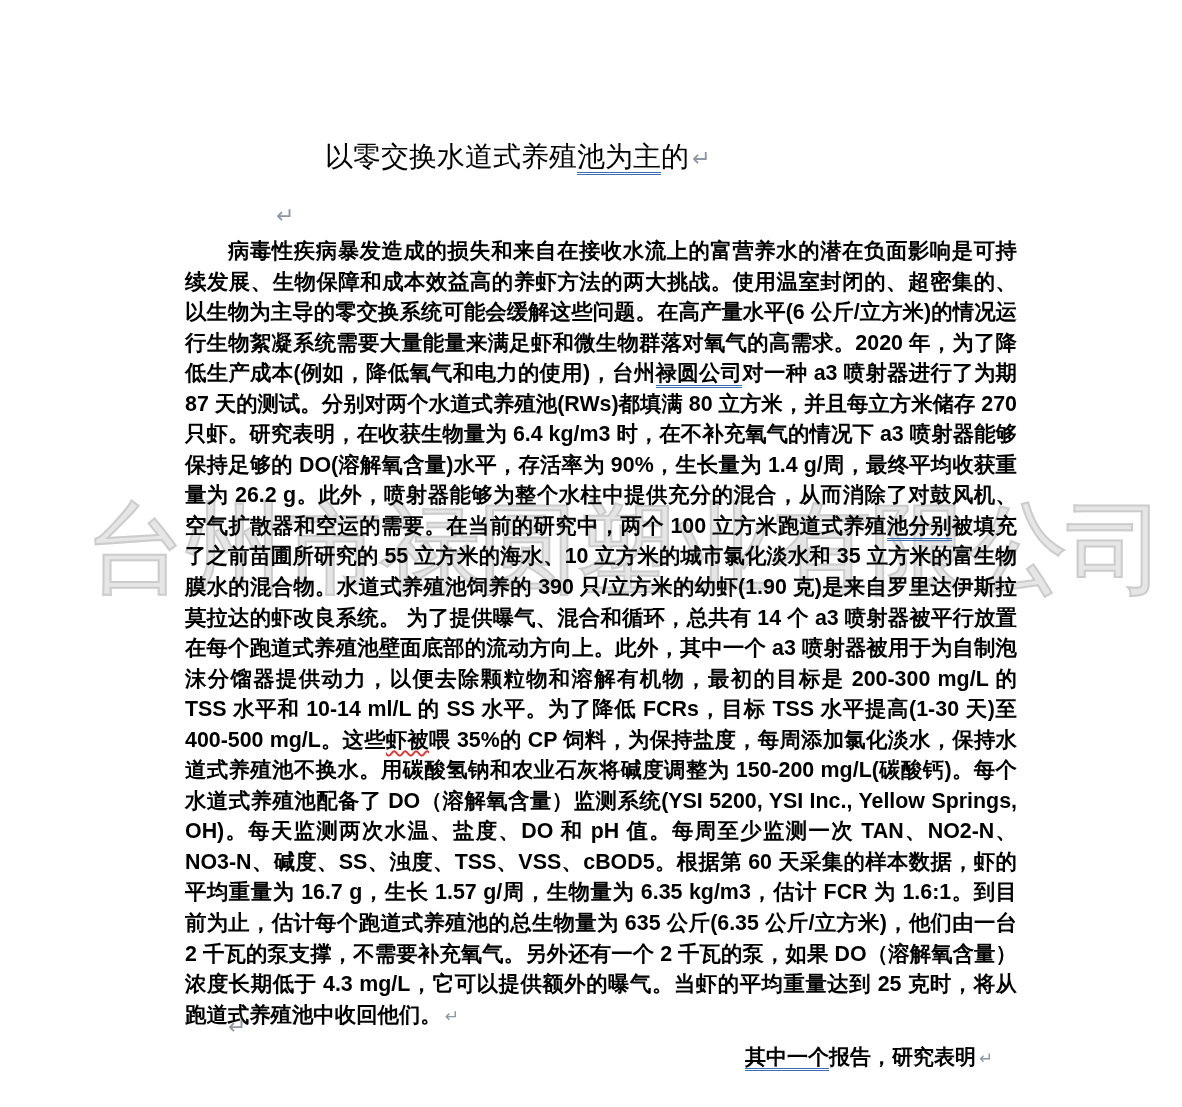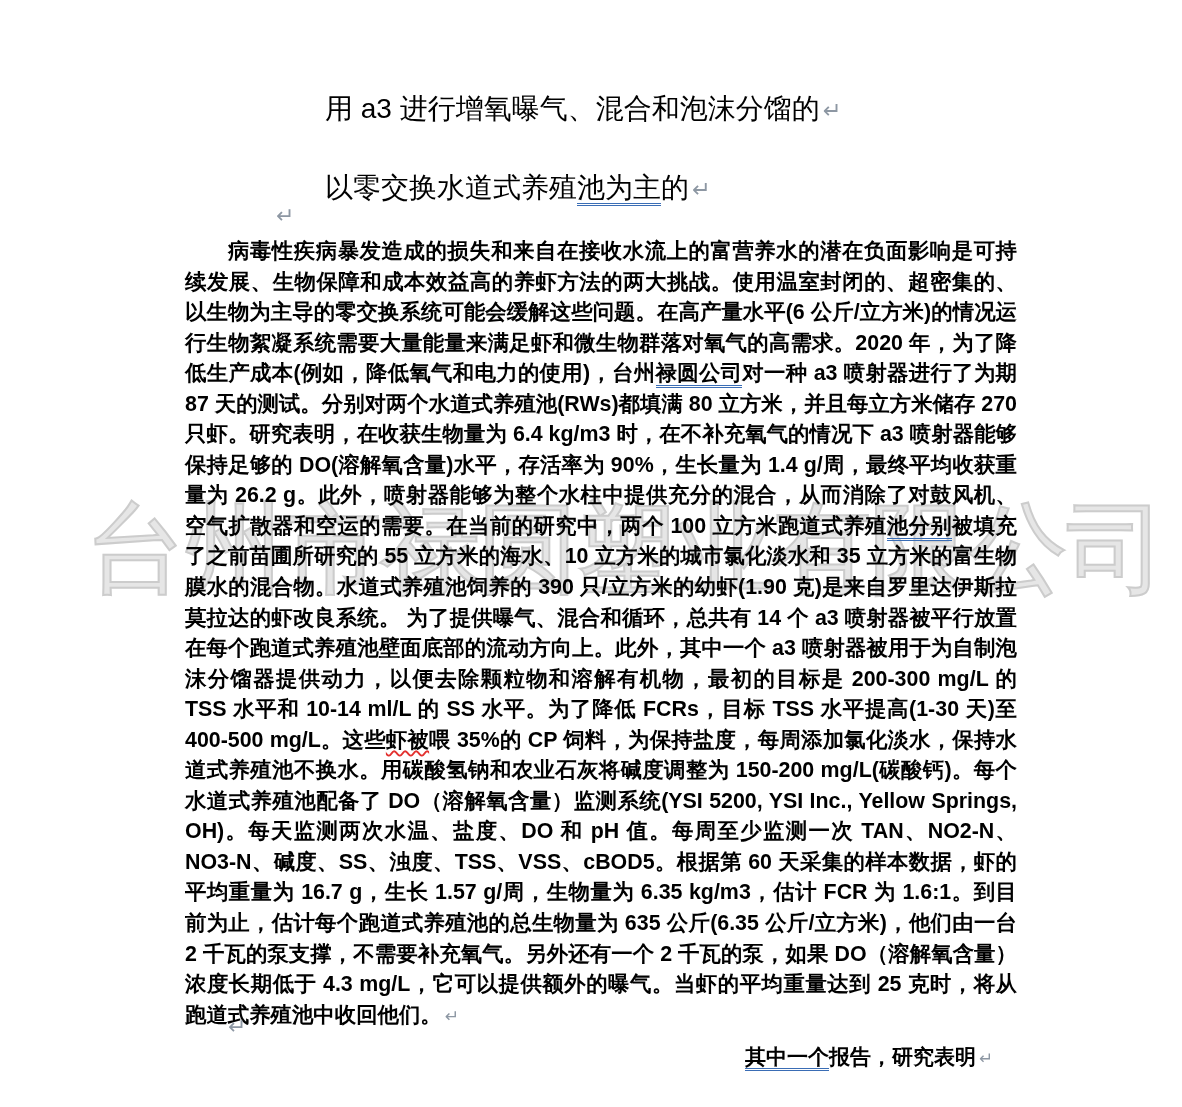--- a/index.html
+++ b/index.html
@@ -32,21 +32,21 @@
     position: absolute;
     left: 325px;
     font-size: 28px;
     line-height: 1.15;
     font-weight: 400;
     white-space: nowrap;
     z-index: 2;
   }
   .t1 { top: 31px; }
   .t2 { top: 93px; }
-  .t3 { top: 172px; }
+  .t3 { top: 141px; }
 
   
   .pilcrow {
     color: #8d97a3;
     font-size: 0.8em;
     padding-left: 3px;
     font-weight: 400;
   }
   .lone-pilcrow {
     position: absolute;
@@ -102,23 +102,20 @@
   .footer-line1 .main { position: relative; z-index: 1; }
 </style>
 </head>
 <body>
 
 <div class="page">
 
   <div class="watermark">台州市禄圆塑业有限公司</div>
 
 
-  <div class="title-line t2">
-    <span><span>用 a3 进行增氧曝气、混合和泡沫分馏的</span></span><span class="pilcrow">↵</span>
-  </div>
 
   <div class="title-line t3">
     <span><span>以零交换水道式养殖</span><span class="mark-blue">池为主</span><span>的</span></span><span class="pilcrow">↵</span>
   </div>
 
   <div class="lone-pilcrow after-title">↵</div>
 
   <p class="body-par">
     <span><span>病毒性疾病暴发造成的损失和来自在接收水流上的富营养水的潜在负面影响是可持续发展、生物保障和成本效益高的养虾方法的两大挑战。使用温室封闭的、超密集的、以生物为主导的零交换系统可能会缓解这些问题。在高产量水平(6 公斤/立方米)的情况运行生物絮凝系统需要大量能量来满足虾和微生物群落对氧气的高需求。2020 年，为了降低生产成本(例如，降低氧气和电力的使用)，台州</span><span class="mark-blue">禄圆公司</span><span>对一种 a3 喷射器进行了为期 87 天的测试。分别对两个水道式养殖池(RWs)都填满 80 立方米，并且每立方米储存 270 只虾。研究表明，在收获生物量为 6.4 kg/m3 时，在不补充氧气的情况下 a3 喷射器能够保持足够的 DO(溶解氧含量)水平，存活率为 90%，生长量为 1.4 g/周，最终平均收获重量为 26.2 g。此外，喷射器能够为整个水柱中提供充分的混合，从而消除了对鼓风机、空气扩散器和空运的需要。在当前的研究中，两个 100 立方米跑道式养殖</span><span class="mark-blue">池分别</span><span>被填充了之前苗圃所研究的 55 立方米的海水、10 立方米的城市氯化淡水和 35 立方米的富生物膜水的混合物。水道式养殖池饲养的 390 只/立方米的幼虾(1.90 克)是来自罗里达伊斯拉莫拉达的虾改良系统。 为了提供曝气、混合和循环，总共有 14 个 a3 喷射器被平行放置在每个跑道式养殖池壁面底部的流动方向上。此外，其中一个 a3 喷射器被用于为自制泡沫分馏器提供动力，以便去除颗粒物和溶解有机物，最初的目标是 200-300 mg/L 的 TSS 水平和 10-14 ml/L 的 SS 水平。为了降低 FCRs，目标 TSS 水平提高(1-30 天)至 400-500 mg/L。这些</span><span class="mark-red">虾被</span><span>喂 35%的 CP 饲料，为保持盐度，每周添加氯化淡水，保持水道式养殖池不换水。用碳酸氢钠和农业石灰将碱度调整为 150-200 mg/L(碳酸钙)。每个水道式养殖池配备了 DO（溶解氧含量）监测系统(YSI 5200, YSI Inc., Yellow Springs, OH)。每天监测两次水温、盐度、DO 和 pH 值。每周至少监测一次 TAN、NO2-N、NO3-N、碱度、SS、浊度、TSS、VSS、cBOD5。根据第 60 天采集的样本数据，虾的平均重量为 16.7 g，生长 1.57 g/周，生物量为 6.35 kg/m3，估计 FCR 为 1.6:1。到目前为止，估计每个跑道式养殖池的总生物量为 635 公斤(6.35 公斤/立方米)，他们由一台 2 千瓦的泵支撑，不需要补充氧气。另外还有一个 2 千瓦的泵，如果 DO（溶解氧含量）浓度长期低于 4.3 mg/L，它可以提供额外的曝气。当虾的平均重量达到 25 克时，将从跑道式养殖池中收回他们。</span></span><span class="pilcrow">↵</span>
   </p>

